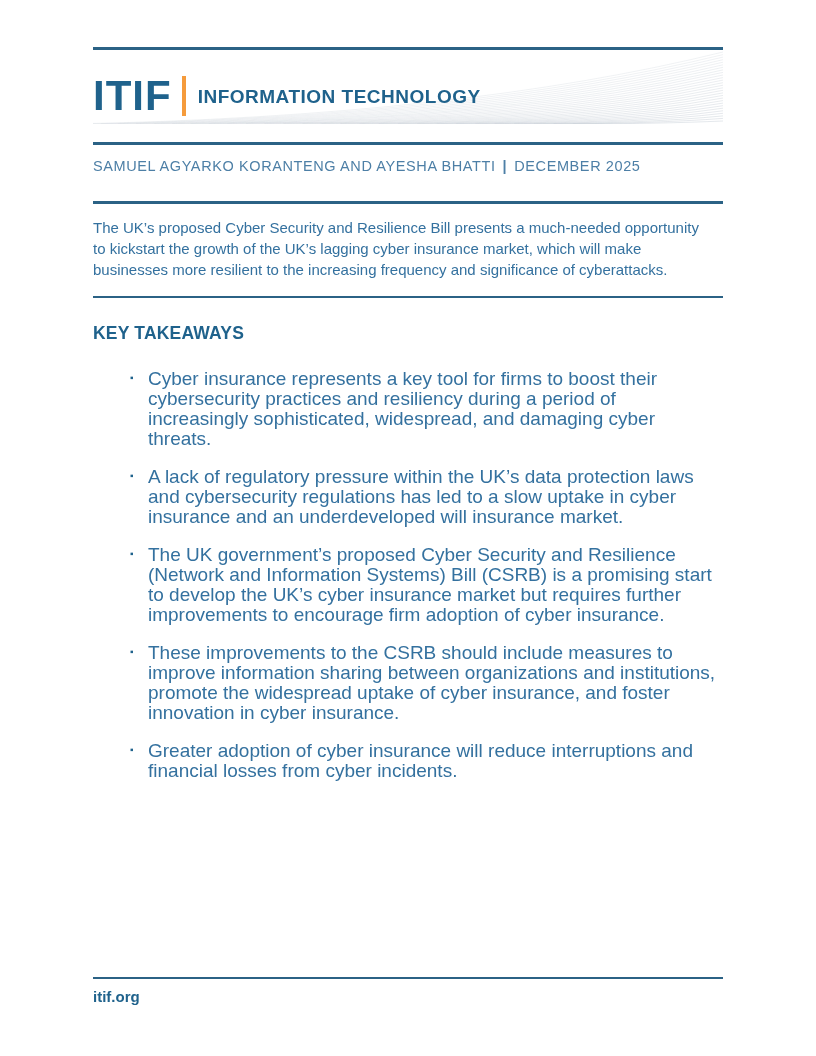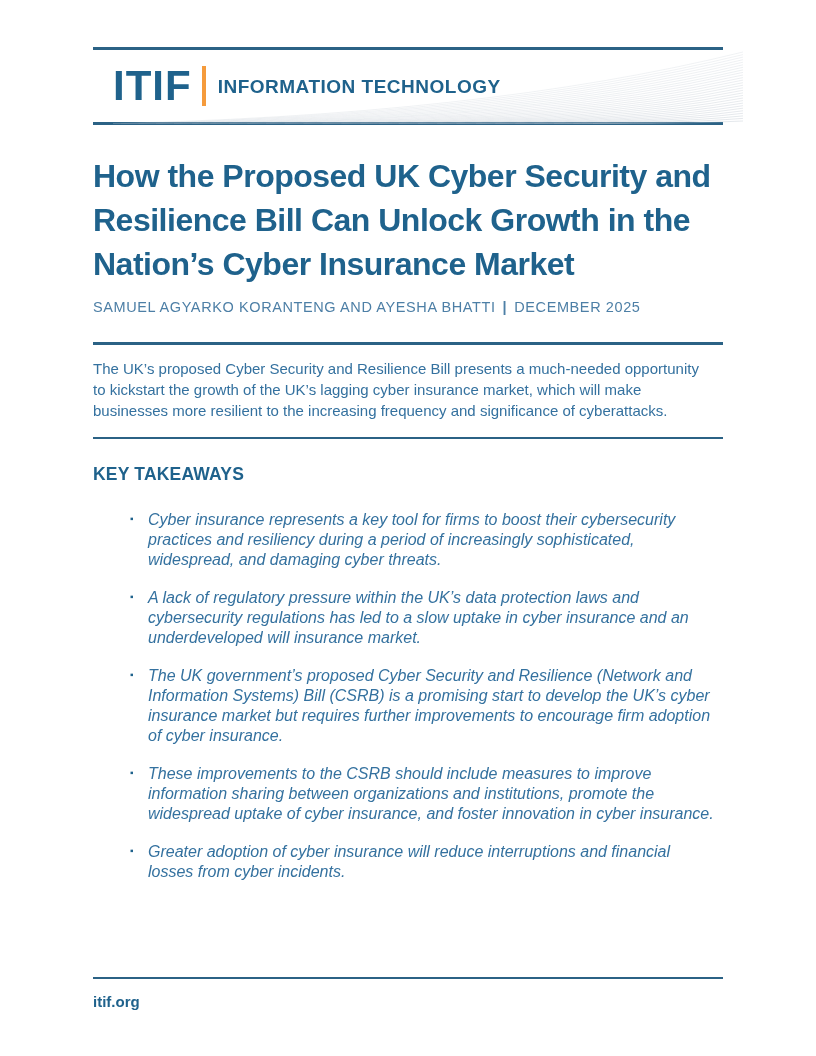--- a/index.html
+++ b/index.html
@@ -16,21 +16,21 @@
     width:816px;height:1056px;
     margin:0 auto;
     background:#ffffff;
     font-family:"Liberation Sans", sans-serif;
     overflow:hidden;
   }
   
   .header{margin:47px 93px 0 93px;}
   .rule-top{height:3px;background:var(--rule);}
   .rule-bottom{height:3px;background:var(--rule);}
-  .header-inner{position:relative;height:72px;margin-left:20px;}
+  .header-inner{position:relative;height:92px;}
   .swoosh{position:absolute;left:0;top:0;width:630px;height:74px;}
   .logo-row{
     position:absolute;left:0;top:50%;transform:translateY(-50%);
     display:flex;align-items:center;
   }
   .logo-text{
     font-size:42px;font-weight:bold;color:var(--brand);
     letter-spacing:1px;line-height:1;
   }
   .logo-bar{width:4px;height:40px;background:var(--accent-orange);margin:0 12px 0 10px;}
@@ -68,29 +68,28 @@
   }
   .kt-list{margin:25px 93px 0 93px;list-style:none;}
   .kt-list li{
     position:relative;padding-left:55px;margin-bottom:18px;
   }
   .kt-bullet{
     position:absolute;left:37px;top:4px;
     font-size:10px;color:var(--brand);line-height:1;
   }
   .kt-text{
-    display:block;font-size:16px;line-height:20px;color:var(--body-blue);
+    display:block;font-size:19px;line-height:20px;color:var(--body-blue);
     max-width:570px;
-    font-style:italic;
   }
   
   .footer{
     position:absolute;left:93px;right:93px;top:977px;
     border-top:2px solid var(--rule);
-    padding-top:14px;
+    padding-top:9px;
   }
   .footer a{
     font-size:15px;font-weight:bold;color:var(--brand);text-decoration:none;
   }
 </style>
 </head>
 <body>
 
 <div class="page">
 
@@ -131,28 +130,20 @@
         <span class="logo-text">ITIF</span>
         <span class="logo-bar"></span>
         <div class="org-name">
           <div>INFORMATION TECHNOLOGY</div>
         </div>
       </div>
     </div>
     <div class="rule-bottom"></div>
   </div>
 
-  <h1 class="title">
-
-      <div class="title-line">How the Proposed UK Cyber Security and</div>
-
-      <div class="title-line">Resilience Bill Can Unlock Growth in the</div>
-
-      <div class="title-line">Nation’s Cyber Insurance Market</div>
-    </h1>
 
   <div class="byline">
     <span>SAMUEL AGYARKO KORANTENG AND AYESHA BHATTI</span><span class="sep">|</span><span>DECEMBER 2025</span>
   </div>
 
   <div class="abstract">
     <p>The UK’s proposed Cyber Security and Resilience Bill presents a much-needed opportunity to kickstart the growth of the UK’s lagging cyber insurance market, which will make businesses more resilient to the increasing frequency and significance of cyberattacks.</p>
   </div>
 
   <h2 class="kt-heading">KEY TAKEAWAYS</h2>

